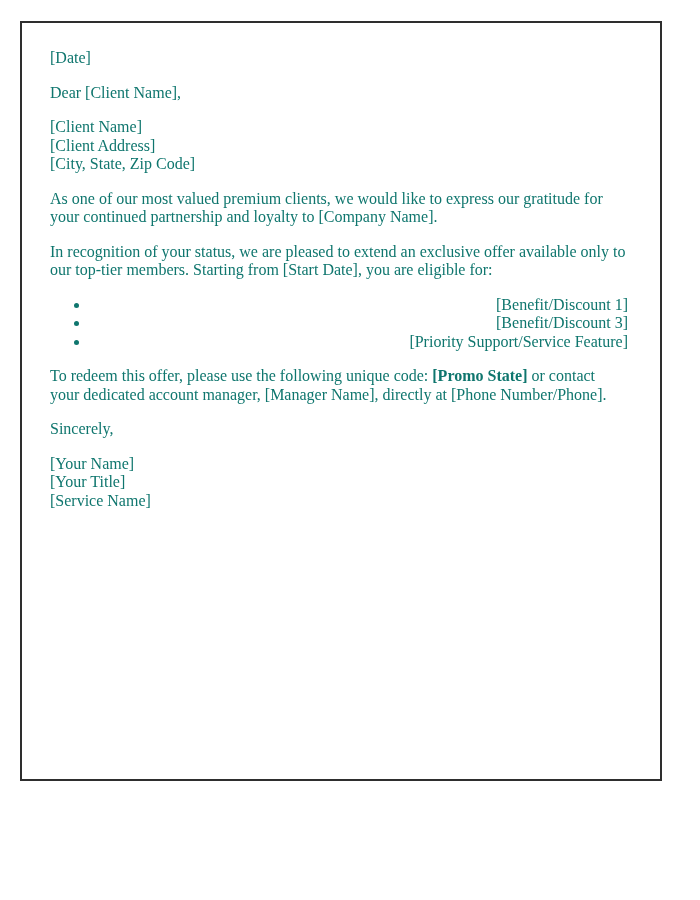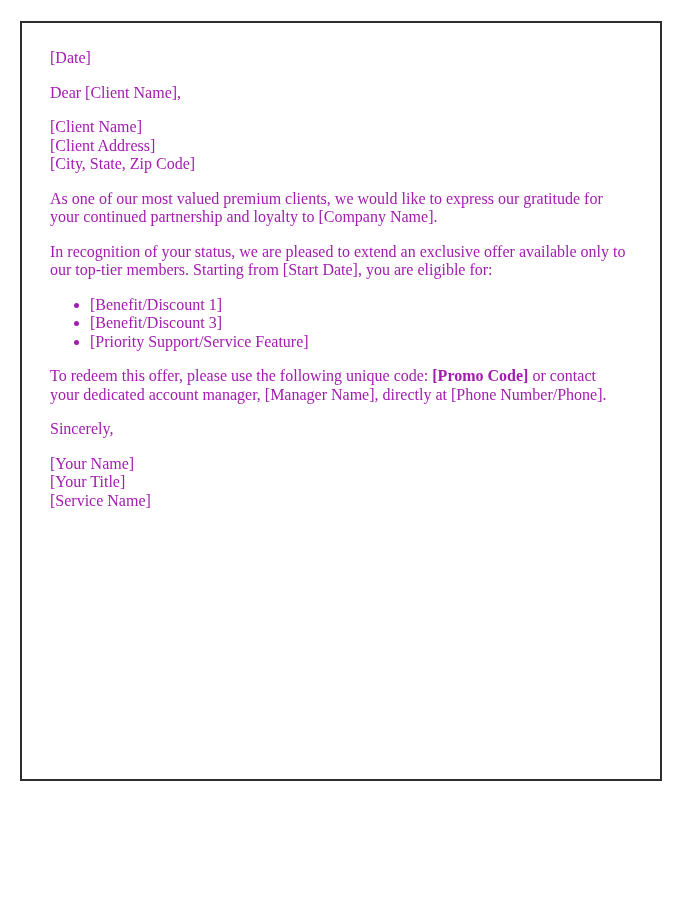--- a/index.html
+++ b/index.html
@@ -16,31 +16,32 @@
     top: 21px;
     width: 642px;
     height: 760px;
     box-sizing: border-box;
     border: 2px solid #2e2e2e;
     background: #ffffff;
     padding: 26px 32px 0 28px;
     overflow: hidden;
   }
   .page, .page p, .page li {
-    color: #a21caf;
+    color: #0f766e;
     font-size: 16px;
     line-height: 18.5px;
   }
   .page p {
     margin: 0 0 16px 0;
   }
   .page ul {
     margin: 0 0 16px 0;
     padding-left: 40px;
     list-style-type: disc;
+    text-align: right;
   }
   .page li {
     margin: 0;
   }
   strong {
     font-weight: bold;
   }
 </style>
 </head>
 <body>
@@ -56,20 +57,20 @@
   <p>As one of our most valued premium clients, we would like to express our gratitude for your continued partnership and loyalty to [Company Name].</p>
 
   <p>In recognition of your status, we are pleased to extend an exclusive offer available only to our top-tier members. Starting from [Start Date], you are eligible for:</p>
 
   <ul>
     <li>[Benefit/Discount 1]</li>
     <li>[Benefit/Discount 3]</li>
     <li>[Priority Support/Service Feature]</li>
   </ul>
 
-  <p><span>To redeem this offer, please use the following unique code: </span><strong>[Promo Code]</strong><span> or contact your dedicated account manager, [Manager Name], directly at [Phone Number/Phone].</span></p>
+  <p><span>To redeem this offer, please use the following unique code: </span><strong>[Promo State]</strong><span> or contact your dedicated account manager, [Manager Name], directly at [Phone Number/Phone].</span></p>
 
 
   <p>Sincerely,</p>
 
   <p><span>[Your Name]</span><br><span>[Your Title]</span><br><span>[Service Name]</span></p>
 
 </div>
 
 </body></html>

